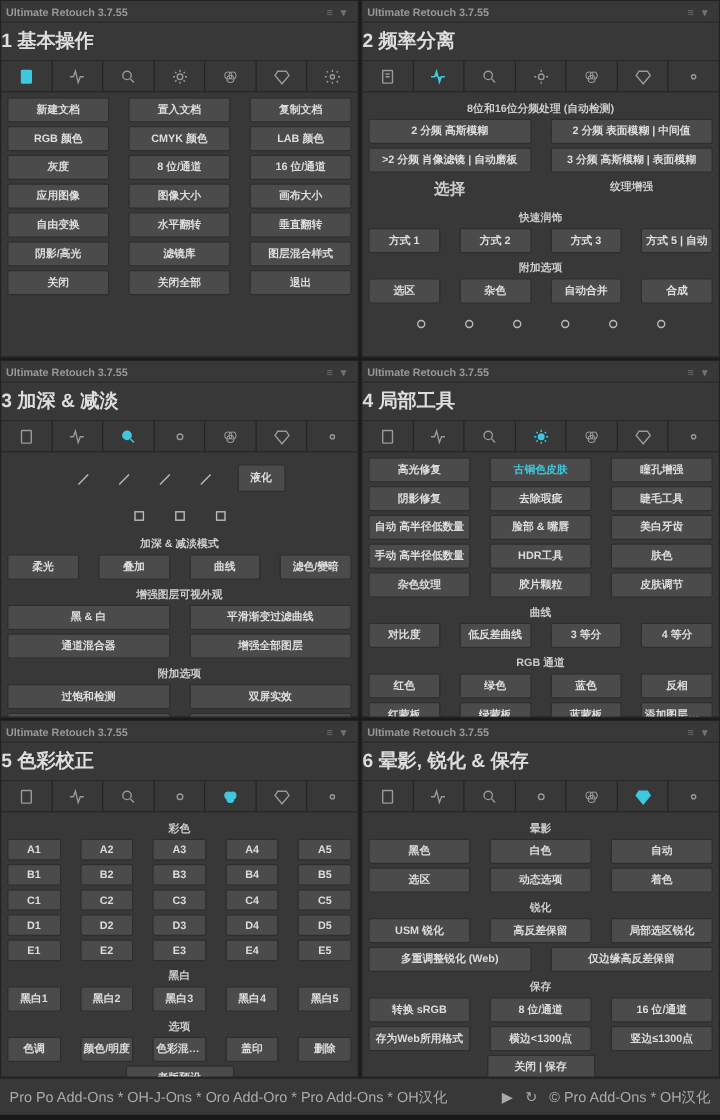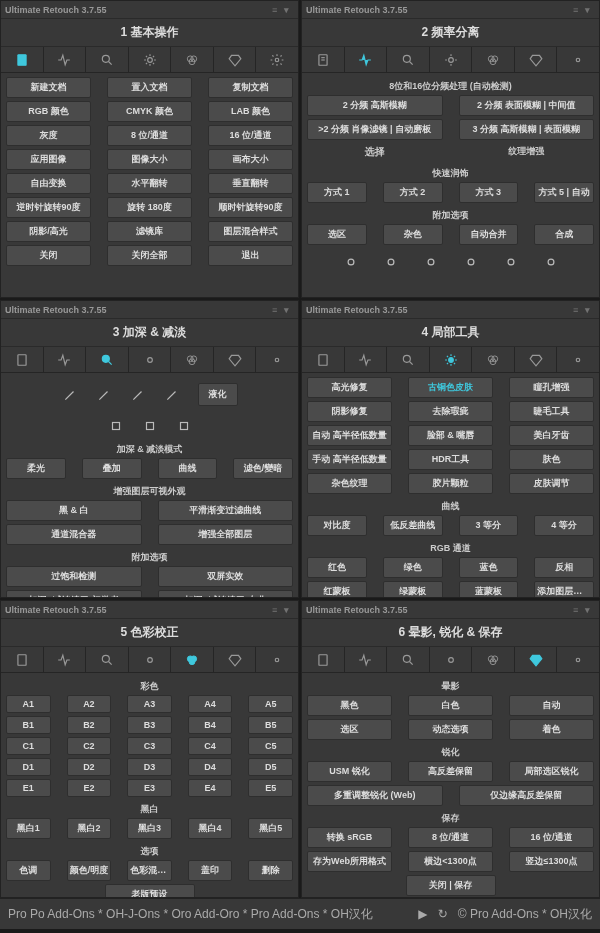--- a/index.html
+++ b/index.html
@@ -4,21 +4,21 @@
 <style>
   * { margin: 0; padding: 0; box-sizing: border-box; }
   body { background: #1a1a1a; font-family: Arial, sans-serif; font-size: 10px; color: #ccc; width: 600px; height: 933px; overflow: hidden; }
   .grid { display: grid; grid-template-columns: 1fr 1fr; grid-template-rows: 298px 298px 298px; gap: 2px; }
   .panel { background: #383838; display: flex; flex-direction: column; border: 1px solid #222; font-weight: bold; }
   
   .titlebar { background: #383838; height: 18px; display: flex; align-items: center; justify-content: space-between; padding: 0 4px; font-size: 9px; color: #999; border-bottom: 1px solid #2a2a2a; }
   .titlebar .icons { display: flex; gap: 2px; }
   .titlebar .icon { width: 10px; height: 10px; opacity: 0.6; }
   
-  .section-title { text-align: center; padding: 5px 0; font-size: 12px; color: #ddd; border-bottom: 1px solid #2a2a2a; }
+  .section-title { padding: 5px 0; font-size: 16px; color: #ddd; border-bottom: 1px solid #2a2a2a; }
   
   .iconbar { display: flex; height: 26px; border-bottom: 1px solid #252525; }
   .iconbar .tab { flex: 1; display: flex; align-items: center; justify-content: center; border-right: 1px solid #252525; cursor: pointer; }
   .iconbar .tab:last-child { border-right: none; }
   .iconbar .tab svg { width: 14px; height: 14px; }
   .iconbar .tab.active svg { stroke: #3fc8dd; fill: #3fc8dd; }
   
   .content { flex: 1; padding: 4px 5px; overflow: hidden; }
   
   .row { display: flex; gap: 16px; margin-bottom: 3px; }
@@ -123,25 +123,20 @@
           <div class="btn">应用图像</div>
           <div class="btn">图像大小</div>
           <div class="btn">画布大小</div>
         </div>
         <div class="row">
           <div class="btn">自由变换</div>
           <div class="btn">水平翻转</div>
           <div class="btn">垂直翻转</div>
         </div>
         <div class="row">
-          <div class="btn">逆时针旋转90度</div>
-          <div class="btn">旋转 180度</div>
-          <div class="btn">顺时针旋转90度</div>
-        </div>
-        <div class="row">
           <div class="btn">阴影/高光</div>
           <div class="btn">滤镜库</div>
           <div class="btn">图层混合样式</div>
         </div>
         <div class="row">
           <div class="btn">关闭</div>
           <div class="btn">关闭全部</div>
           <div class="btn">退出</div>
         </div>
       </div>
@@ -206,21 +201,21 @@
         <div class="subheader">8位和16位分频处理 (自动检测)</div>
         <div class="row">
           <div class="btn">2 分频 高斯模糊</div>
           <div class="btn">2 分频 表面模糊 | 中间值</div>
         </div>
         <div class="row">
           <div class="btn">&gt;2 分频 肖像滤镜 | 自动磨板</div>
           <div class="btn">3 分频 高斯模糊 | 表面模糊</div>
         </div>
         <div class="row">
-          <div style="flex: 1 1 0%; text-align: center; font-size: 10px; color: rgb(204, 204, 204); padding: 2px 0px;">选择</div>
+          <div style="flex: 1 1 0%; text-align: center; font-size: 13px; color: rgb(204, 204, 204); padding: 2px 0px;">选择</div>
           <div style="flex: 1 1 0%; text-align: center; font-size: 9px; color: rgb(204, 204, 204); padding: 2px 0px;">纹理增强</div>
         </div>
         <div class="subheader">快速润饰</div>
         <div class="row">
           <div class="btn">方式 1</div>
           <div class="btn">方式 2</div>
           <div class="btn">方式 3</div>
           <div class="btn">方式 5 | 自动</div>
         </div>
         <div class="subheader">附加选项</div>

